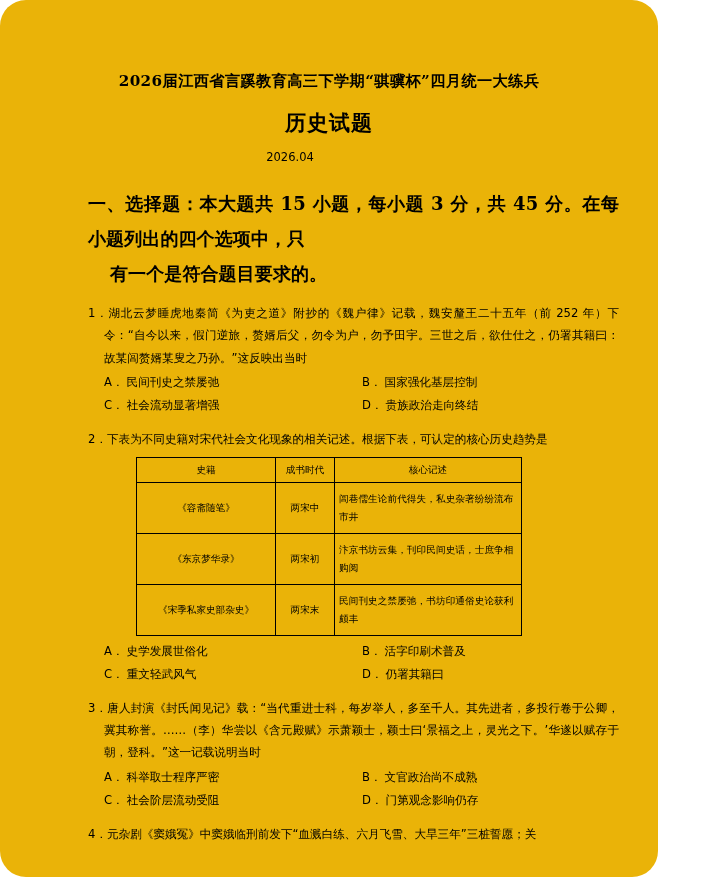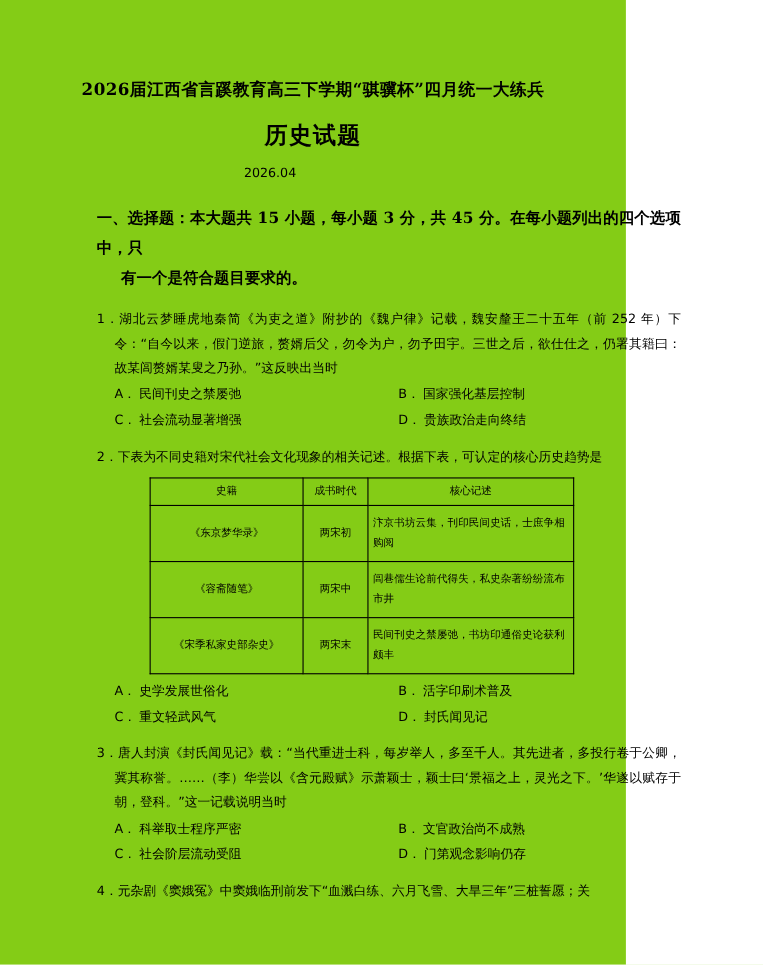--- a/index.html
+++ b/index.html
@@ -10,25 +10,26 @@
   body {
     width: 701px;
     height: 877px;
     font-family: "DejaVu Sans", "Liberation Sans", sans-serif;
     color: #000000;
     overflow: hidden;
     position: relative;
   }
   .page {
     position: relative;
-    width: 569px;
+    width: 658px;
     height: 877px;
     box-sizing: border-box;
     padding: 0;
-    background: #84cc16;
+    background: #eab308;
+    border-radius: 26px;
   }
 
   
   .doc-header {
     padding-top: 72px;
     text-align: center;
   }
   .exam-title {
     font-family: "DejaVu Serif", "Liberation Serif", serif;
     font-weight: bold;
@@ -51,21 +52,21 @@
     padding-right: 78px;
   }
   .content-inner {
     width: 531px;
     margin-left: 88px;
   }
 
   .section-heading {
     font-family: "DejaVu Serif", "Liberation Serif", serif;
     font-weight: bold;
-    font-size: 14px;
+    font-size: 18px;
     line-height: 1.95;
     margin-top: 22px;
     text-align: justify;
     letter-spacing: 0.1px;
   }
   .section-heading .indent2 {
     display: block;
     text-indent: 22px;
   }
 
@@ -188,30 +189,30 @@
     <table class="src-table">
       <thead>
         <tr>
           <th class="col-source">史籍</th>
           <th class="col-era">成书时代</th>
           <th class="col-desc">核心记述</th>
         </tr>
       </thead>
       <tbody>
         <tr>
+          <td class="col-source">《容斋随笔》</td>
+          <td class="col-era">两宋中</td>
+          <td class="col-desc">闾巷儒生论前代得失，私史杂著纷纷流布市井</td>
+        </tr>
+        <tr>
           <td class="col-source">《东京梦华录》</td>
           <td class="col-era">两宋初</td>
           <td class="col-desc">汴京书坊云集，刊印民间史话，士庶争相购阅</td>
         </tr>
         <tr>
-          <td class="col-source">《容斋随笔》</td>
-          <td class="col-era">两宋中</td>
-          <td class="col-desc">闾巷儒生论前代得失，私史杂著纷纷流布市井</td>
-        </tr>
-        <tr>
           <td class="col-source">《宋季私家史部杂史》</td>
           <td class="col-era">两宋末</td>
           <td class="col-desc">民间刊史之禁屡弛，书坊印通俗史论获利颇丰</td>
         </tr>
       </tbody>
     </table>
 
     <div class="options">
       <div class="opt-row">
         <span class="opt opt-a">
@@ -223,21 +224,21 @@
             <span class="opt-text">活字印刷术普及</span>
           </span>
       </div>
       <div class="opt-row">
         <span class="opt opt-c">
             <span class="opt-letter">C．</span>
             <span class="opt-text">重文轻武风气</span>
           </span>
         <span class="opt opt-d">
             <span class="opt-letter">D．</span>
-            <span class="opt-text">封氏闻见记</span>
+            <span class="opt-text">仍署其籍曰</span>
           </span>
       </div>
     </div>
 
     <div class="question">
       <span class="q-body"><span class="q-num">3．</span><span>唐人封演《封氏闻见记》载：“当代重进士科，每岁举人，多至千人。其先进者，多投行卷于公卿，冀其称誉。……（李）华尝以《含元殿赋》示萧颖士，颖士曰‘景福之上，灵光之下。’华遂以赋存于朝，登科。”这一记载说明当时</span></span>
     </div>
     <div class="options">
       <div class="opt-row">
         <span class="opt opt-a">

